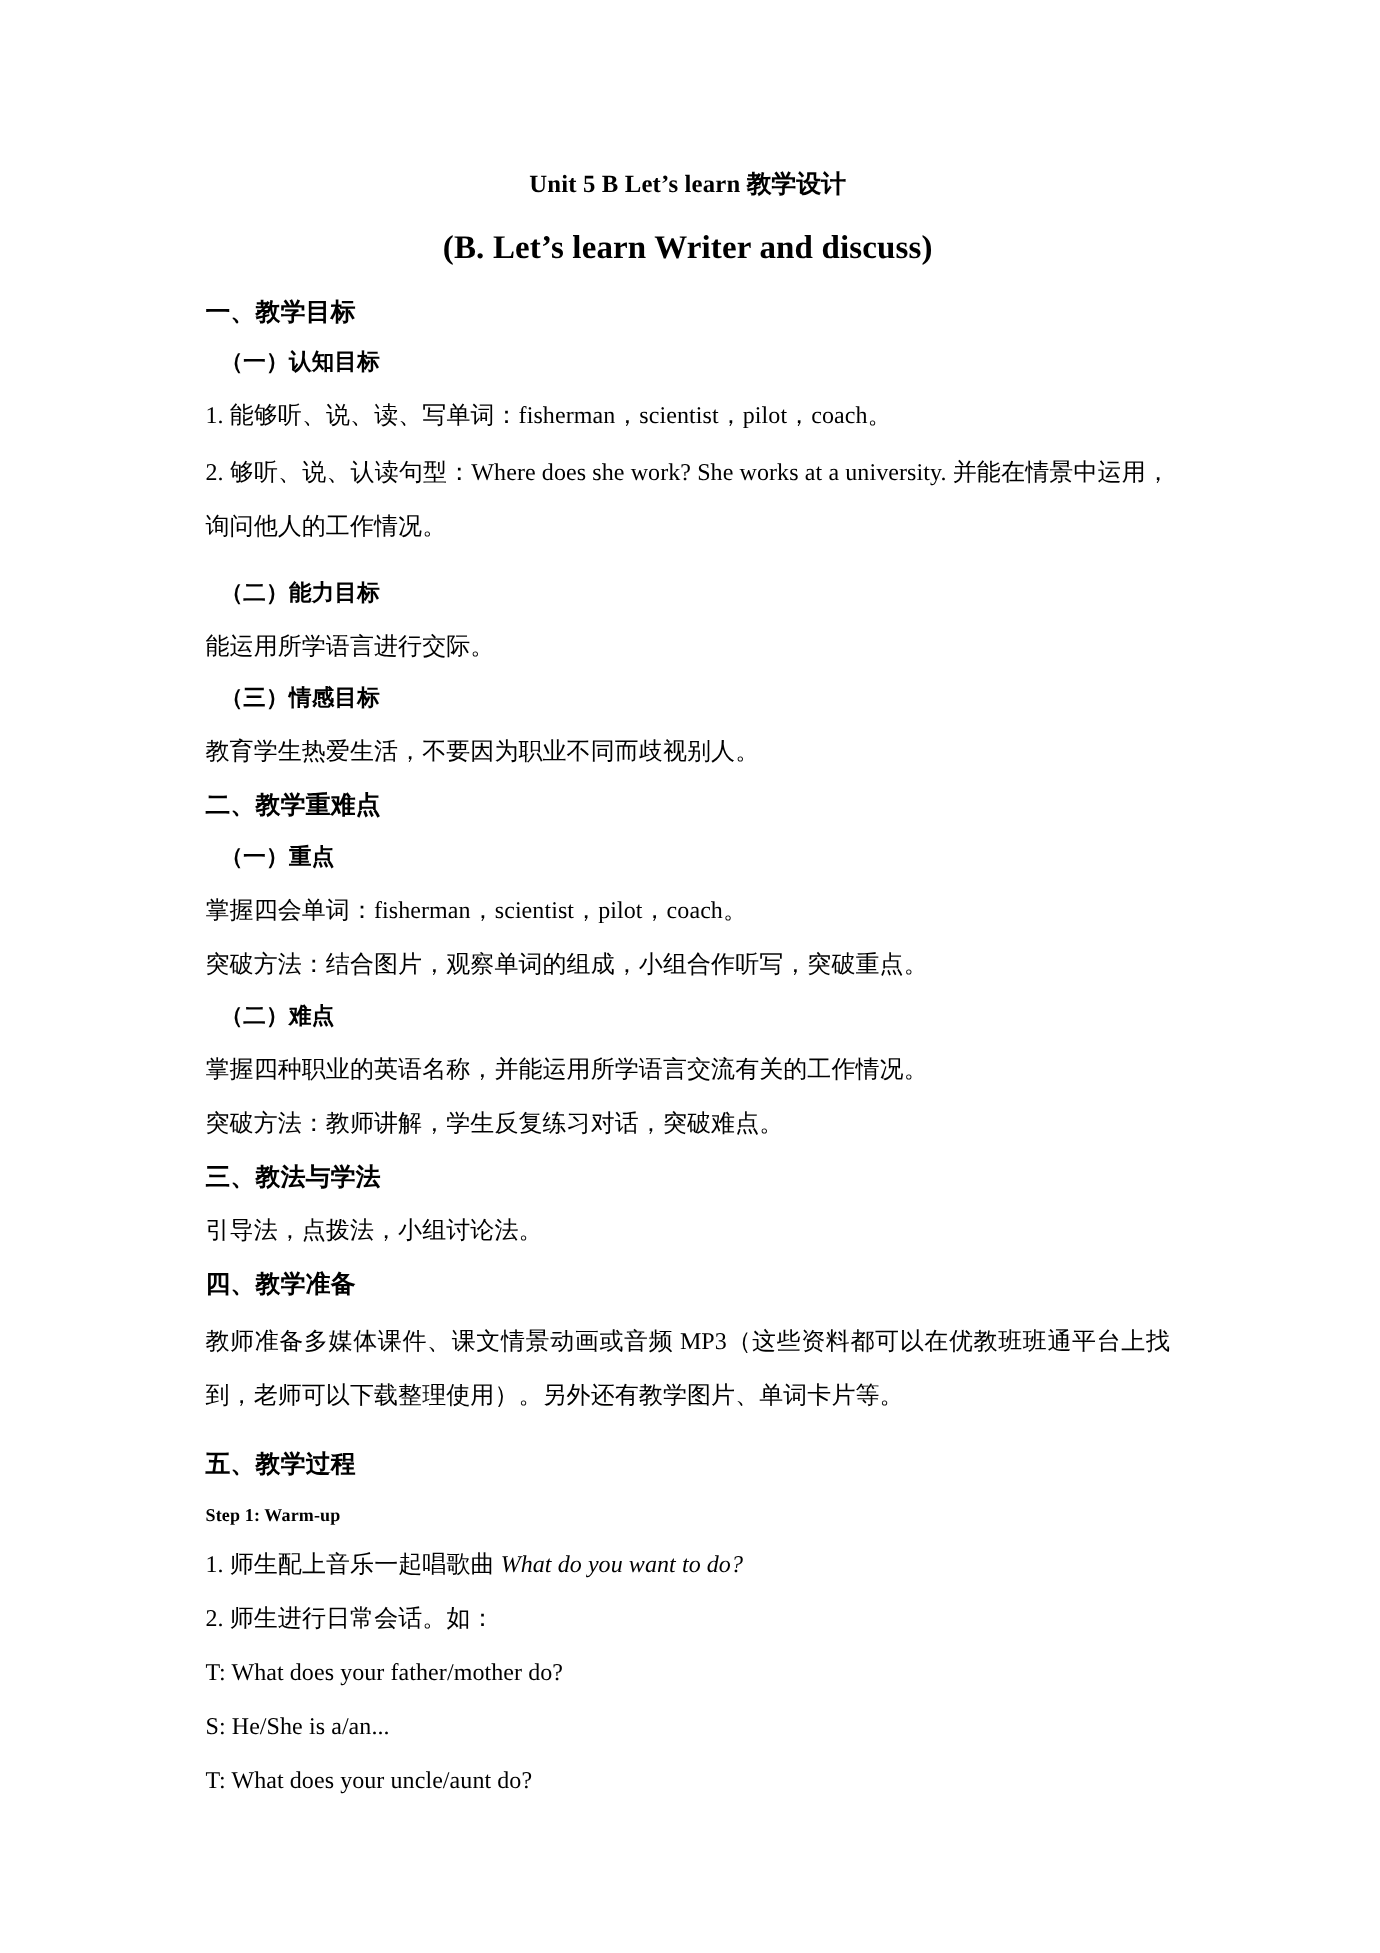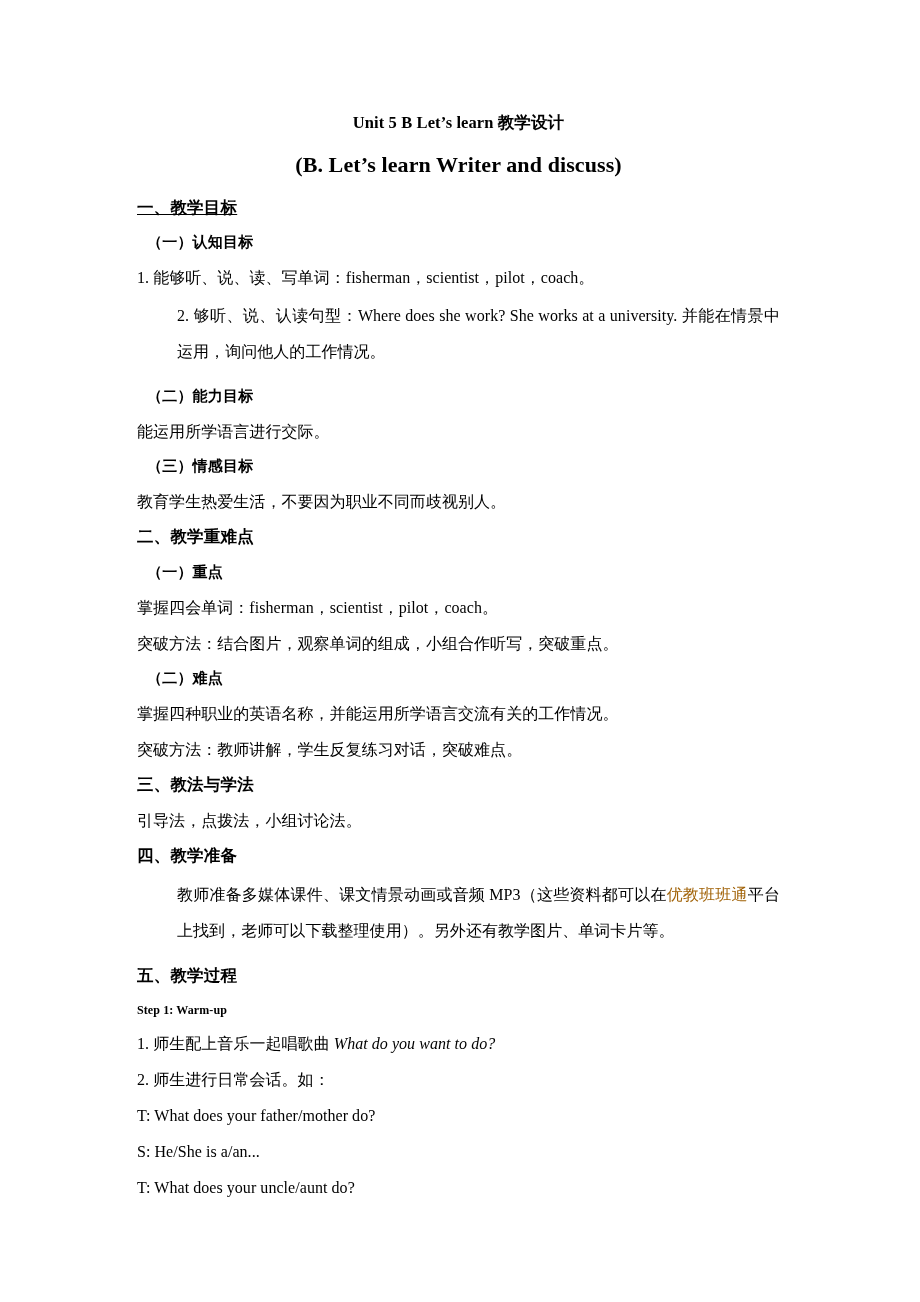--- a/index.html
+++ b/index.html
@@ -72,34 +72,32 @@
     font-size: 16px;
     line-height: 1.0;
     margin: 20px 0 0 0;
     text-align: justify;
     text-justify: inter-ideograph;
     letter-spacing: 0.05px;
   }
   .para.wrap {
     line-height: 2.25;
     margin-top: 12px;
-    margin-left: 40px;
   }
 
   .red {
-    color: #a16207;
+    color: #000000;
   }
   .ital {
     font-style: italic;
   }
 
   
   .h-major.first {
     margin-top: 20px;
-    text-decoration: underline;
   }
 </style>
 </head>
 <body>
 
 <div class="page">
 
   <h1 class="doc-title">Unit 5 B Let’s learn 教学设计</h1>
   <h2 class="doc-subtitle">(B. Let’s learn Writer and discuss)</h2>
 

